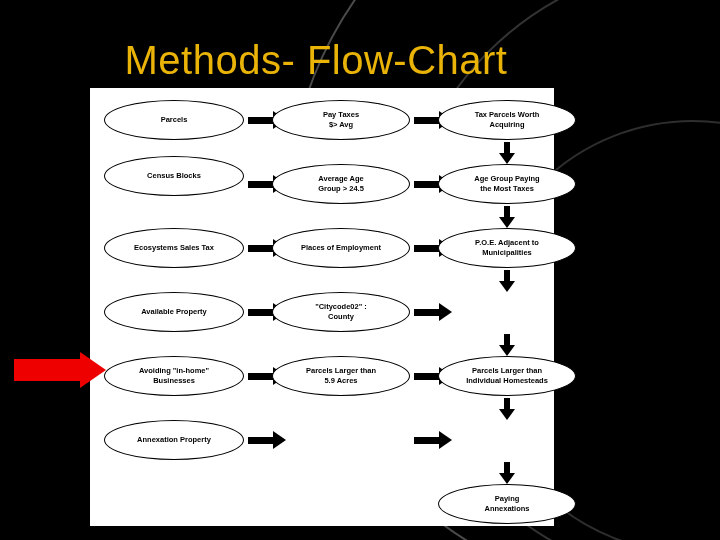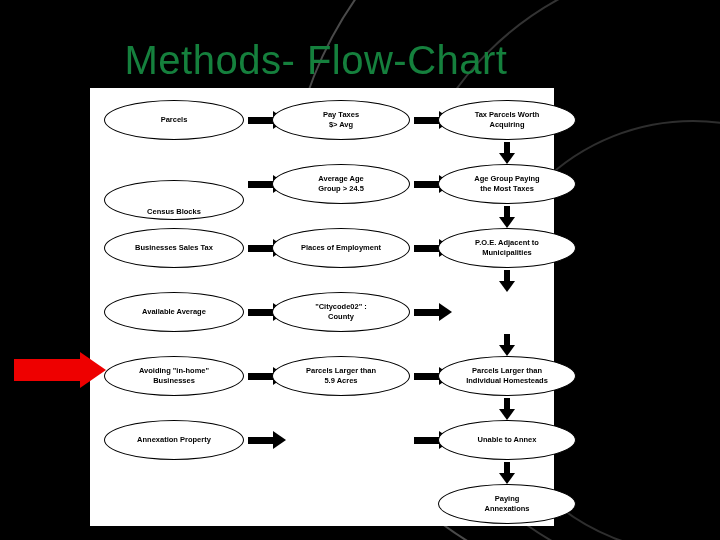--- a/index.html
+++ b/index.html
@@ -42,21 +42,21 @@
     top: 120px;
     border-color: #2e2e2e;
   }
 
   .title {
     position: absolute;
     top: 38px;
     left: 0;
     width: 632px;
     text-align: center;
-    color: #15803d;
+    color: #eab308;
     font-size: 40px;
     font-weight: normal;
     letter-spacing: 0.5px;
     font-family: "Liberation Sans", sans-serif;
     white-space: nowrap;
   }
 
   
   .chart-panel {
     position: absolute;
@@ -198,21 +198,21 @@
       </div>
     <div class="node col-c" style="top:12px;">
         <span>Tax Parcels Worth
 Acquiring</span>
       </div>
     <div class="v-arrow" style="top:54px; height:22px;">
         <div class="shaft"></div>
         <div class="head"></div>
       </div>
 
-    <div class="node col-a" style="top:92px;align-items:flex-end;">
+    <div class="node col-a" style="top:68px;">
         <span>Census Blocks</span>
       </div>
     <div class="h-arrow ha-1" style="top:91px;">
         <div class="shaft"></div>
         <div class="head"></div>
       </div>
     <div class="node col-b" style="top:76px;">
         <span>Average Age
 Group &gt; 24.5</span>
       </div>
@@ -223,21 +223,21 @@
     <div class="node col-c" style="top:76px;">
         <span>Age Group Paying
 the Most Taxes</span>
       </div>
     <div class="v-arrow" style="top:118px; height:22px;">
         <div class="shaft"></div>
         <div class="head"></div>
       </div>
 
     <div class="node col-a" style="top:140px;">
-        <span>Businesses Sales Tax</span>
+        <span>Ecosystems Sales Tax</span>
       </div>
     <div class="h-arrow ha-1" style="top:155px;">
         <div class="shaft"></div>
         <div class="head"></div>
       </div>
     <div class="node col-b" style="top:140px;justify-content:flex-end;">
         <span>Places of Employment</span>
       </div>
     <div class="h-arrow ha-2" style="top:155px;">
         <div class="shaft"></div>
@@ -246,21 +246,21 @@
     <div class="node col-c" style="top:140px;">
         <span>P.O.E. Adjacent to
 Municipalities</span>
       </div>
     <div class="v-arrow" style="top:182px; height:22px;">
         <div class="shaft"></div>
         <div class="head"></div>
       </div>
 
     <div class="node col-a" style="top:204px;">
-        <span>Available Average</span>
+        <span>Available Property</span>
       </div>
     <div class="h-arrow ha-1" style="top:219px;">
         <div class="shaft"></div>
         <div class="head"></div>
       </div>
     <div class="node col-b" style="top:204px;">
         <span>"Citycode02" :
 County</span>
       </div>
     <div class="h-arrow ha-2" style="top:219px;">
@@ -300,23 +300,20 @@
     <div class="node col-a" style="top:332px;">
         <span>Annexation Property</span>
       </div>
     <div class="h-arrow ha-1" style="top:347px;">
         <div class="shaft"></div>
         <div class="head"></div>
       </div>
     <div class="h-arrow ha-2" style="top:347px;">
         <div class="shaft"></div>
         <div class="head"></div>
-      </div>
-    <div class="node col-c" style="top:332px;">
-        <span>Unable to Annex</span>
       </div>
     <div class="v-arrow" style="top:374px; height:22px;">
         <div class="shaft"></div>
         <div class="head"></div>
       </div>
 
     <div class="node col-c" style="top:396px;">
         <span>Paying
 Annexations</span>
       </div>

